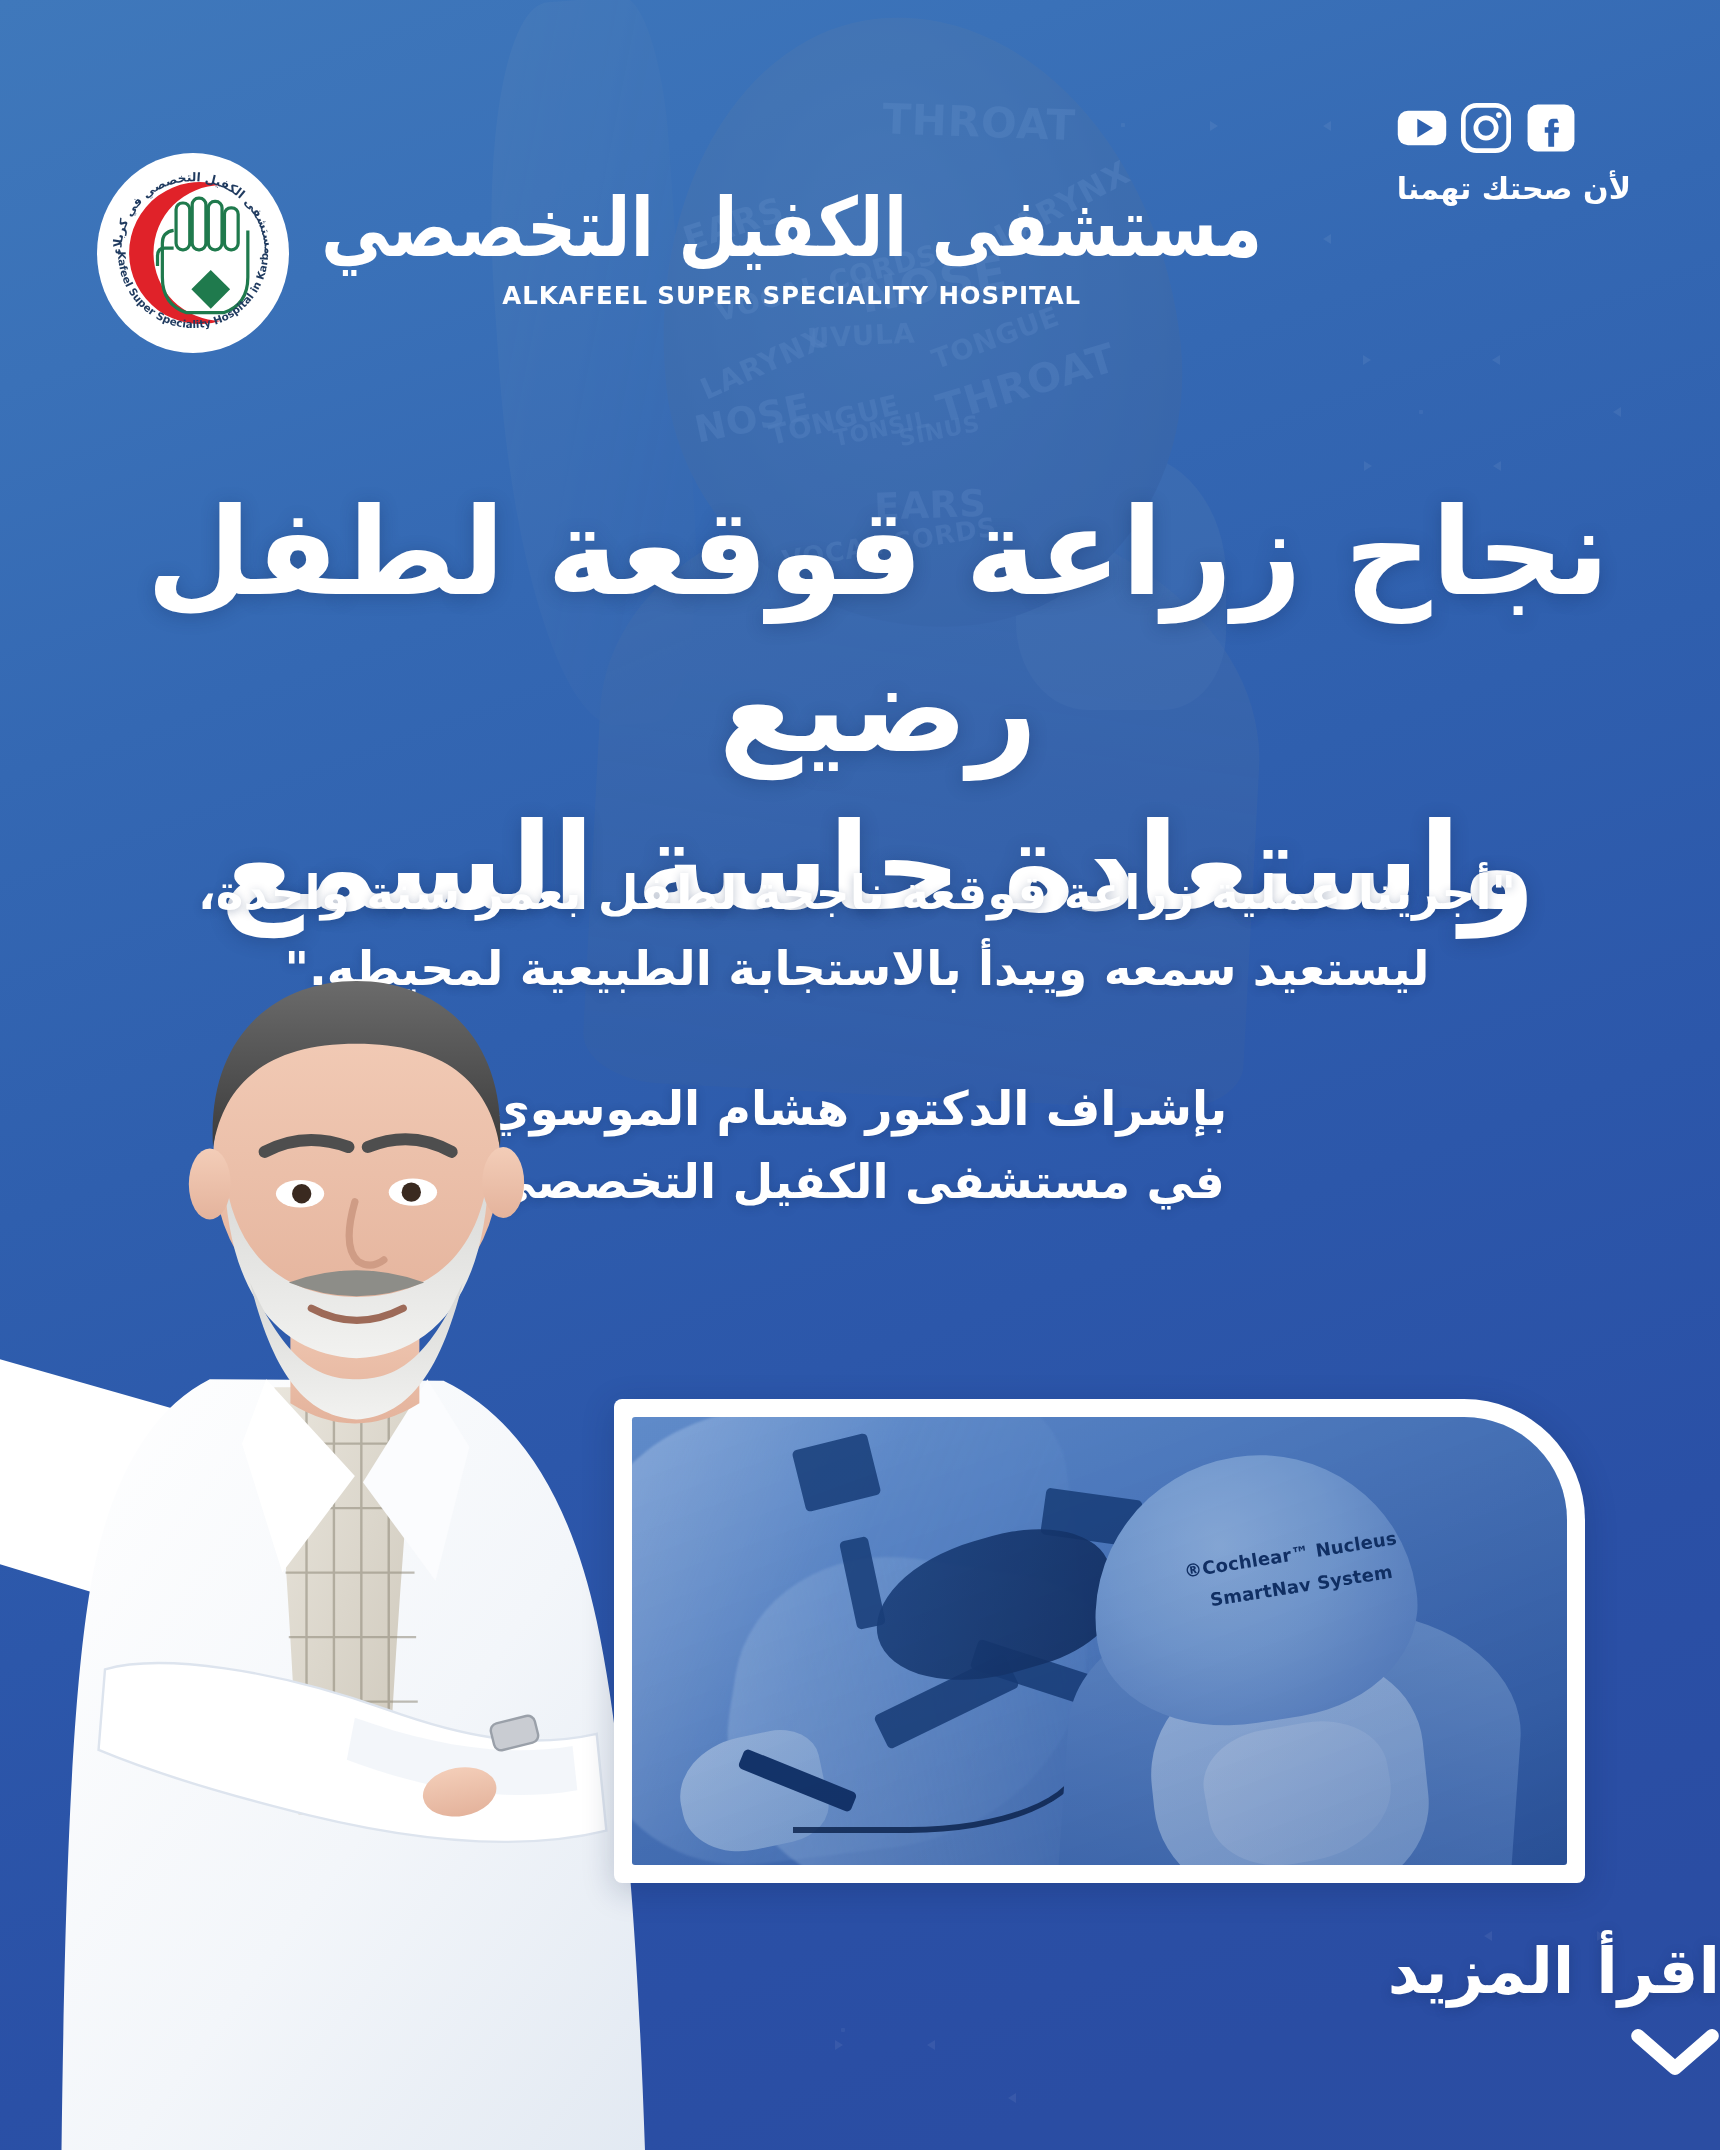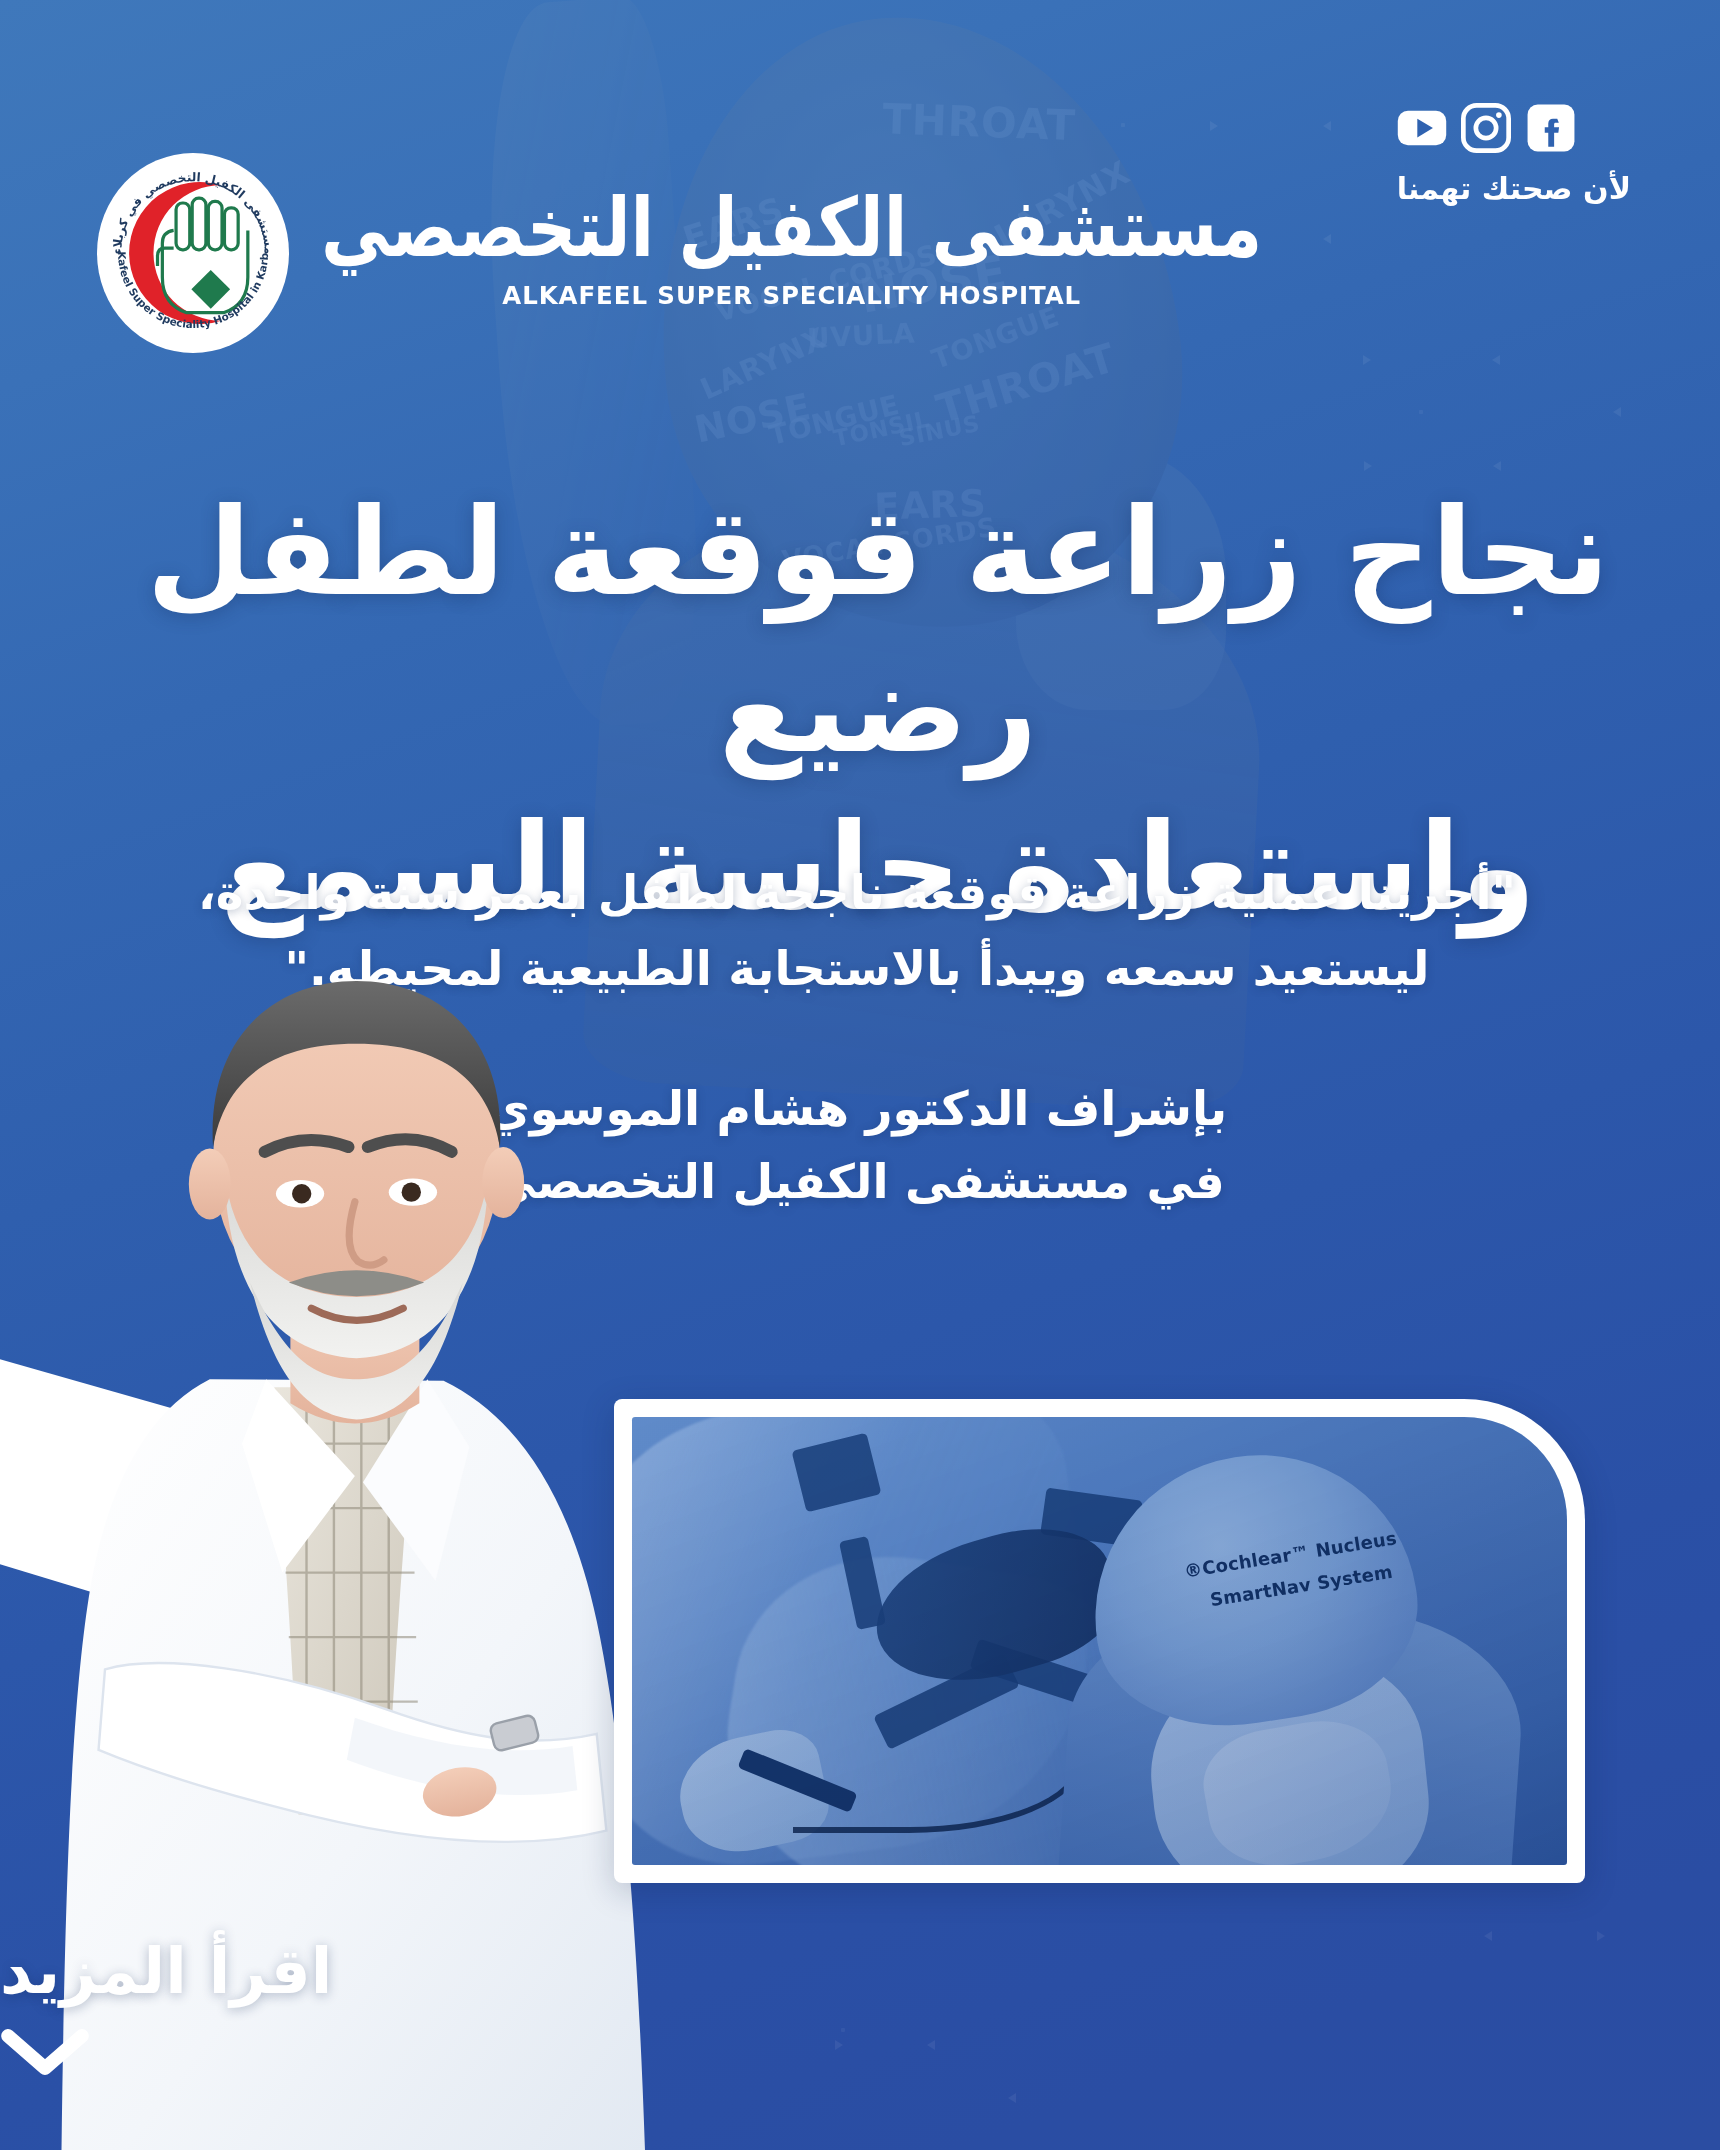--- a/index.html
+++ b/index.html
@@ -356,21 +356,21 @@
     mix-blend-mode: multiply;
   }
 
   
   .cta {
     position: absolute;
     left: 0; right: 0;
     top: 1935px;
     display: flex;
     flex-direction: column;
-    align-items: flex-end;
+    align-items: flex-start;
     gap: 18px;
   }
   .cta-label {
     color: #ffffff;
     font-size: 63px;
     font-weight: 700;
     letter-spacing: 0.8px;
     text-shadow: 0 2.4px 11.3px rgba(16,40,86,.30);
   }
   .cta-chevron { display: block; }

